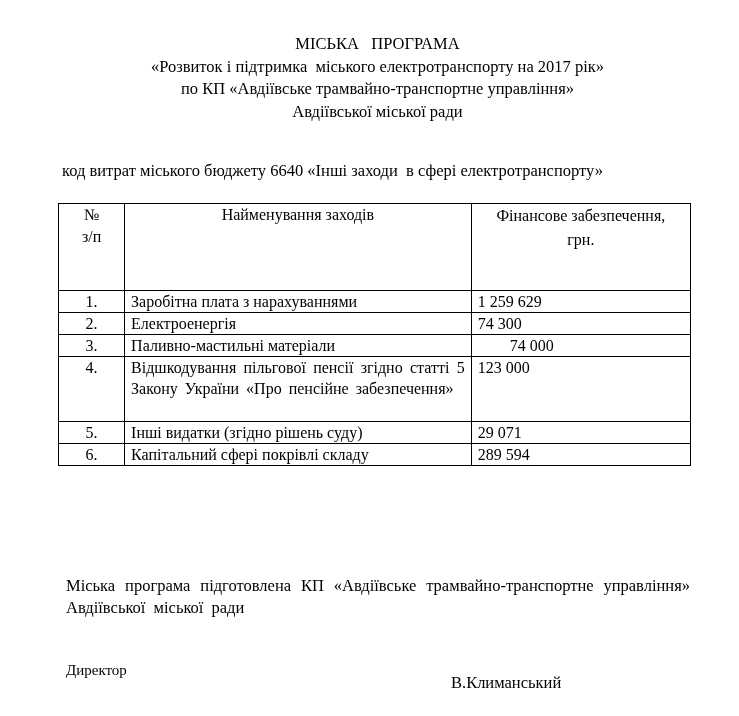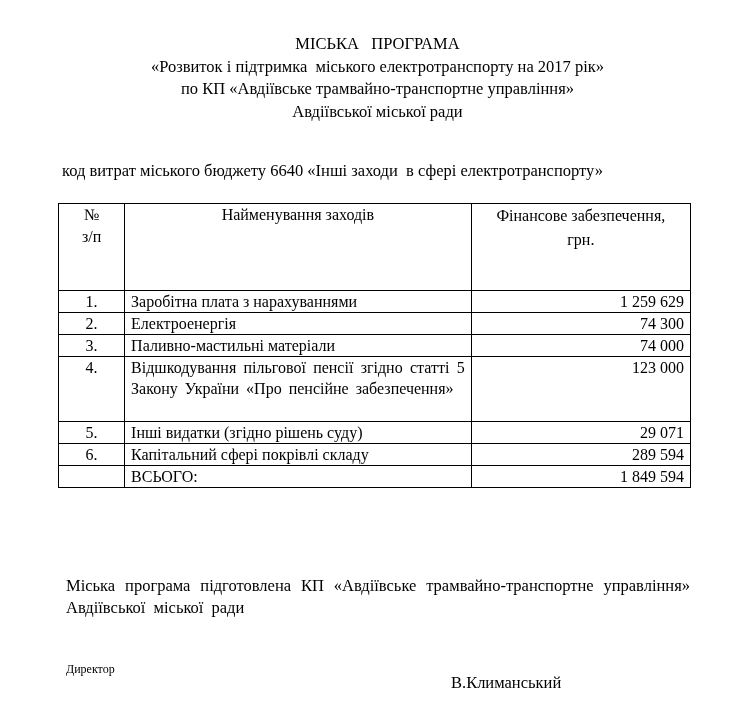--- a/index.html
+++ b/index.html
@@ -55,37 +55,37 @@
       height: 86px;
       vertical-align: top;
     }
     th.h-num { text-align: center; padding-top: 3px; line-height: 22px; }
     th.h-name { text-align: center; vertical-align: middle; padding-bottom: 12px; }
     th.h-sum { text-align: center; padding-top: 22px; line-height: 24px; }
     tr.row td { height: 21px; }
     td.num { text-align: center; }
     td.name { text-align: left; padding-left: 7px; }
     td.name.justify { text-align: justify; text-align-last: left; padding-right: 6px; }
-    td.sum { text-align: right; vertical-align: bottom; }
+    td.sum { text-align: left; vertical-align: bottom; }
     .footer-note {
       position: absolute;
       left: 66px;
       top: 575px;
       width: 624px;
       font-size: 16.5px;
       line-height: 22px;
       text-align: justify;
       text-align-last: left;
       word-spacing: 4px;
     }
     .sign-title {
       position: absolute;
       left: 66px;
       top: 662px;
-      font-size: 12px;
+      font-size: 15px;
     }
     .sign-name {
       position: absolute;
       left: 451px;
       top: 673px;
       font-size: 16.5px;
     }
   </style>
 </head>
 <body>
@@ -140,24 +140,19 @@
   <tr class="row">
     <td class="num">5.</td>
     <td class="name">Інші видатки (згідно рішень суду)</td>
     <td class="sum">29 071</td>
   </tr>
   <tr class="row">
     <td class="num">6.</td>
     <td class="name">Капітальний сфері покрівлі складу</td>
     <td class="sum">289 594</td>
   </tr>
-  <tr class="row">
-    <td class="num"></td>
-    <td class="name">ВСЬОГО:</td>
-    <td class="sum">1 849 594</td>
-  </tr>
 </tbody>
   </table>
 
 <div class="footer-note">Міська програма підготовлена   КП «Авдіївське трамвайно-транспортне управління» Авдіївської  міської ради</div>
 
 <div class="sign-title">Директор</div>
 <div class="sign-name">В.Климанський</div>
 
 </body></html>

